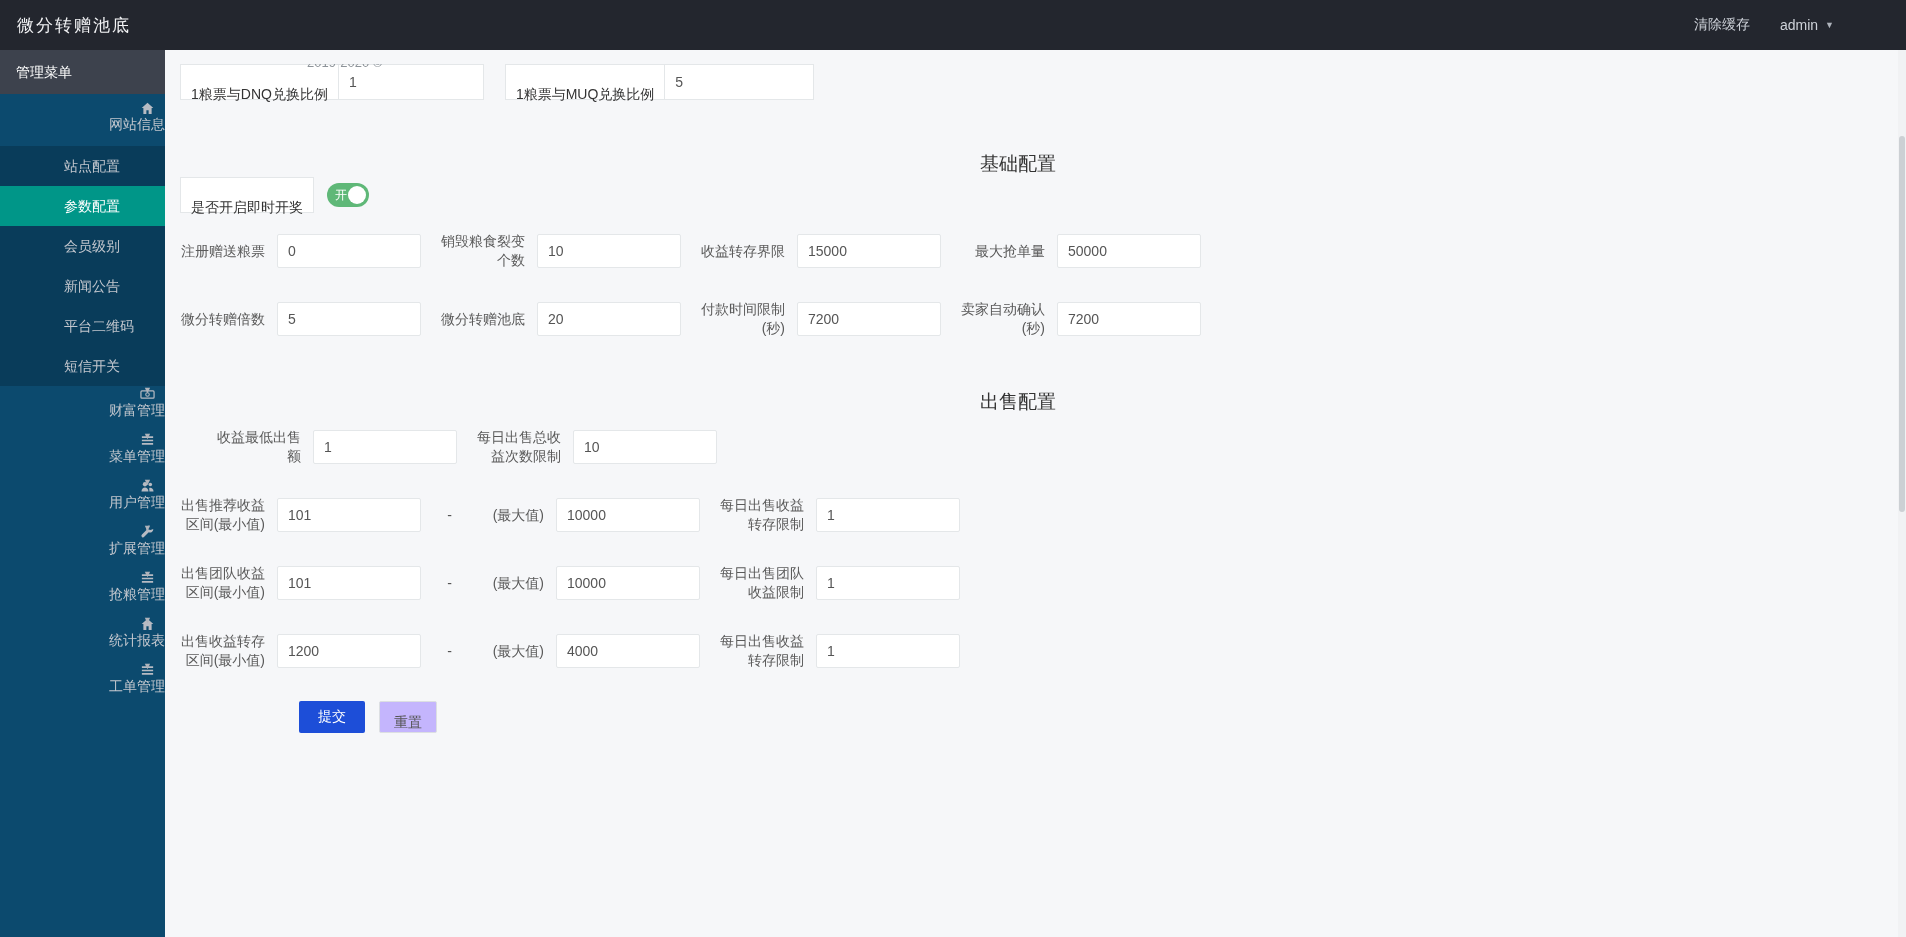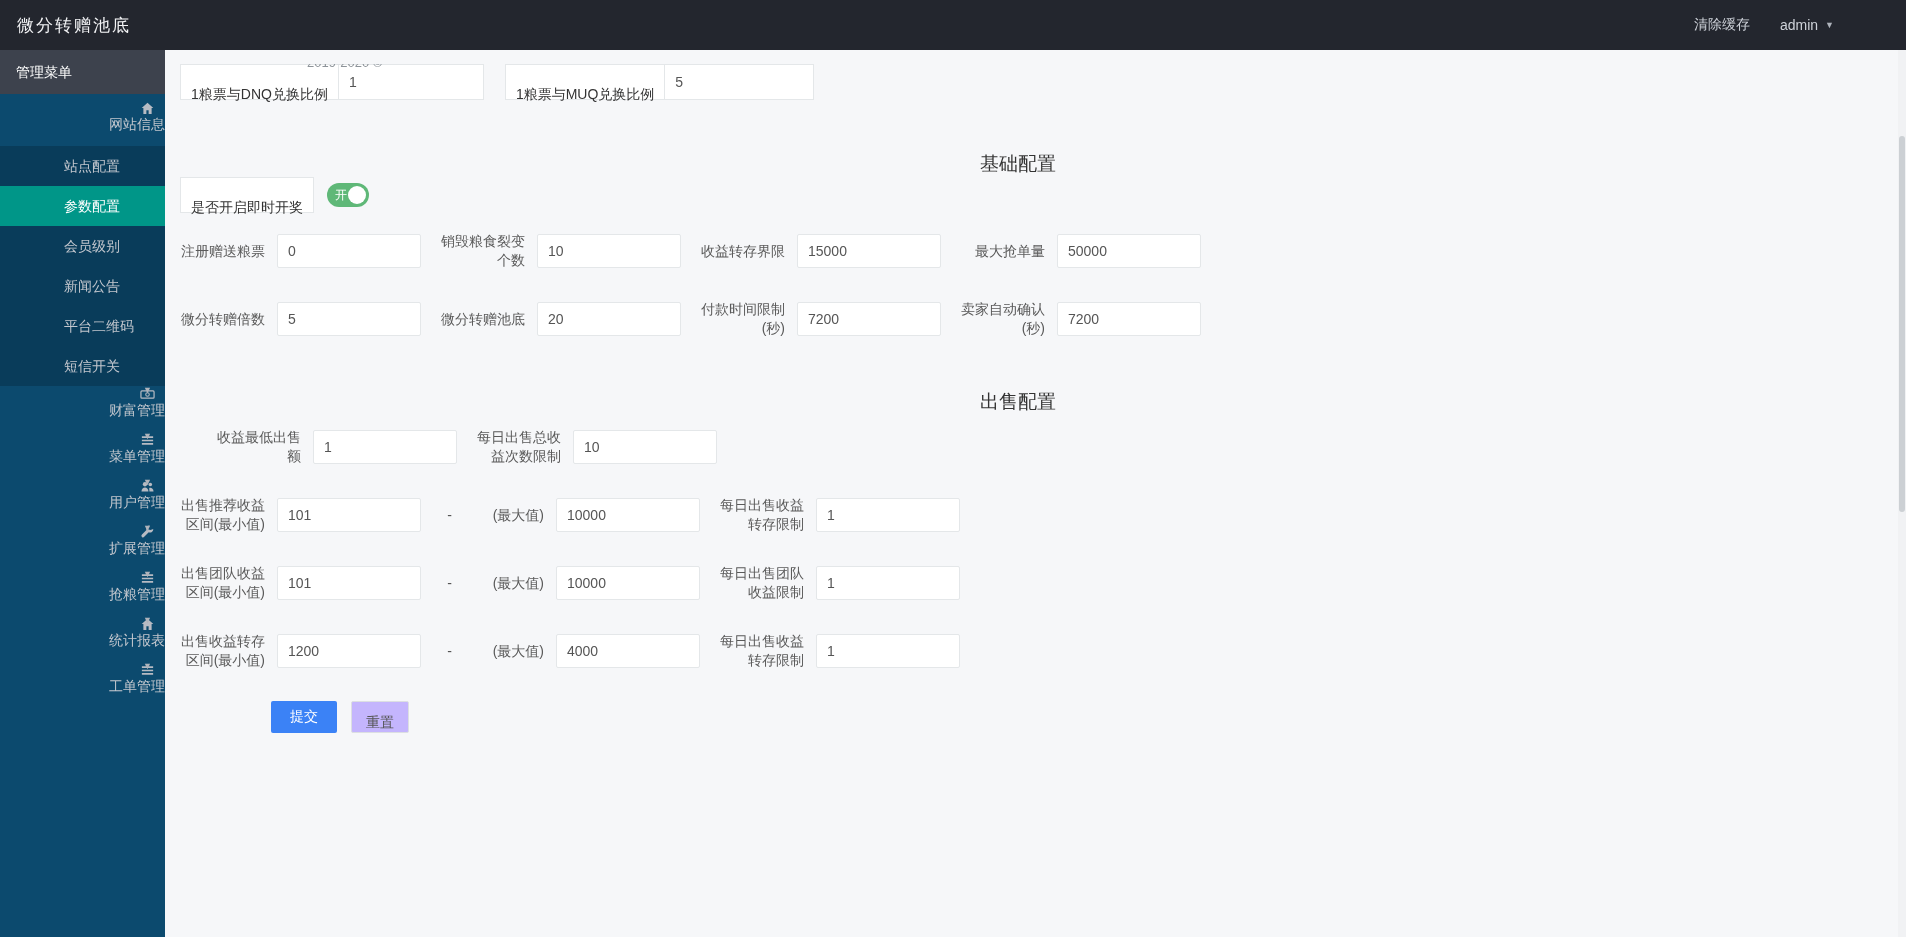--- a/index.html
+++ b/index.html
@@ -103,21 +103,21 @@
   }
   .dash { width:19px; text-align:center; color:#555; font-size:14px; flex:0 0 19px; }
   .sell-first { margin-top:13px;margin-left:36px; }
   
   .btns { margin:31px 0 0 91px; display:flex; gap:14px; }
   .btn {
     height:32px; padding:0 18px; font-size:14px; border-radius:2px;
     border:1px solid transparent; cursor:pointer;
     font-family:"Liberation Sans","DejaVu Sans",sans-serif;
   }
-  .btn-submit { background:#3b82f6; color:#fff; }
+  .btn-submit { background:#1d4ed8; color:#fff;margin-left:28px; }
   .btn-reset { background:#c4b5fd; border-color:#dcdfe2; color:#555; padding:12px 14px; }
   
   .scroll-track { position:absolute; top:0; right:0; bottom:0; width:8px; background:#f1f2f4; }
   .scroll-thumb { position:absolute; top:86px; right:1px; width:6px; height:376px; border-radius:3px; background:#ccd0d4; }
   svg { display:block; }
 </style>
 </head>
 <body>
 
 <div class="topbar">

